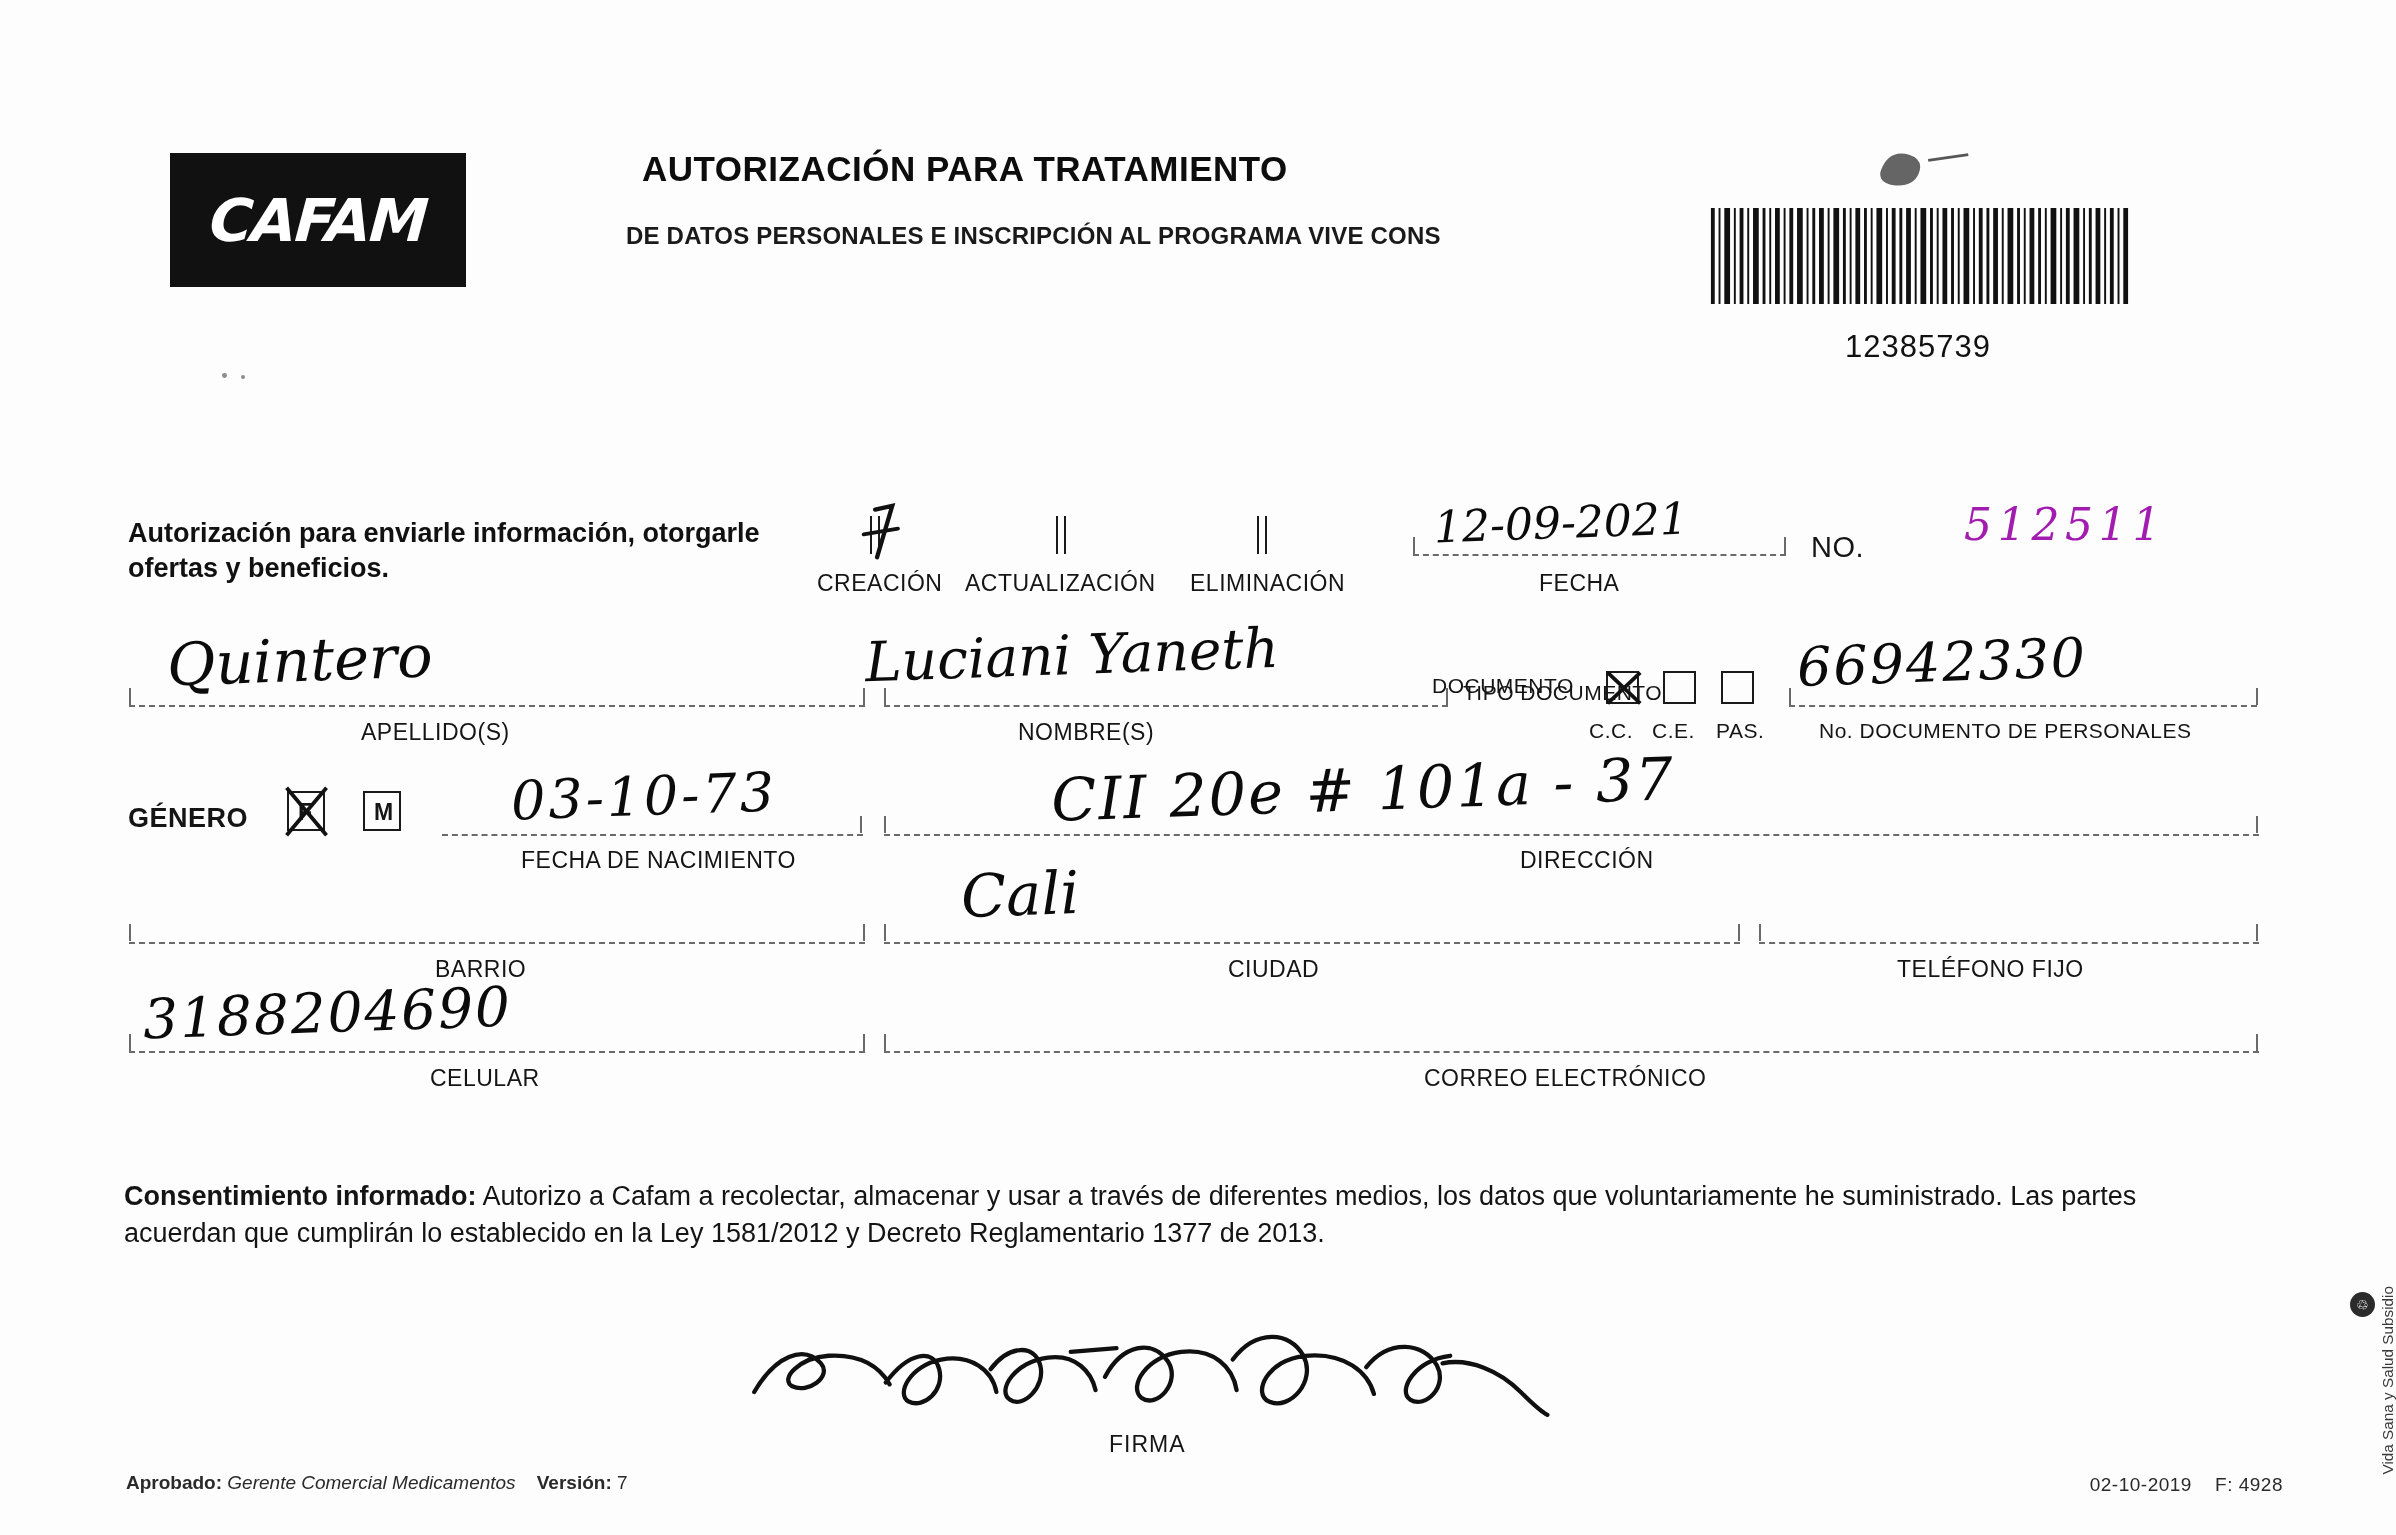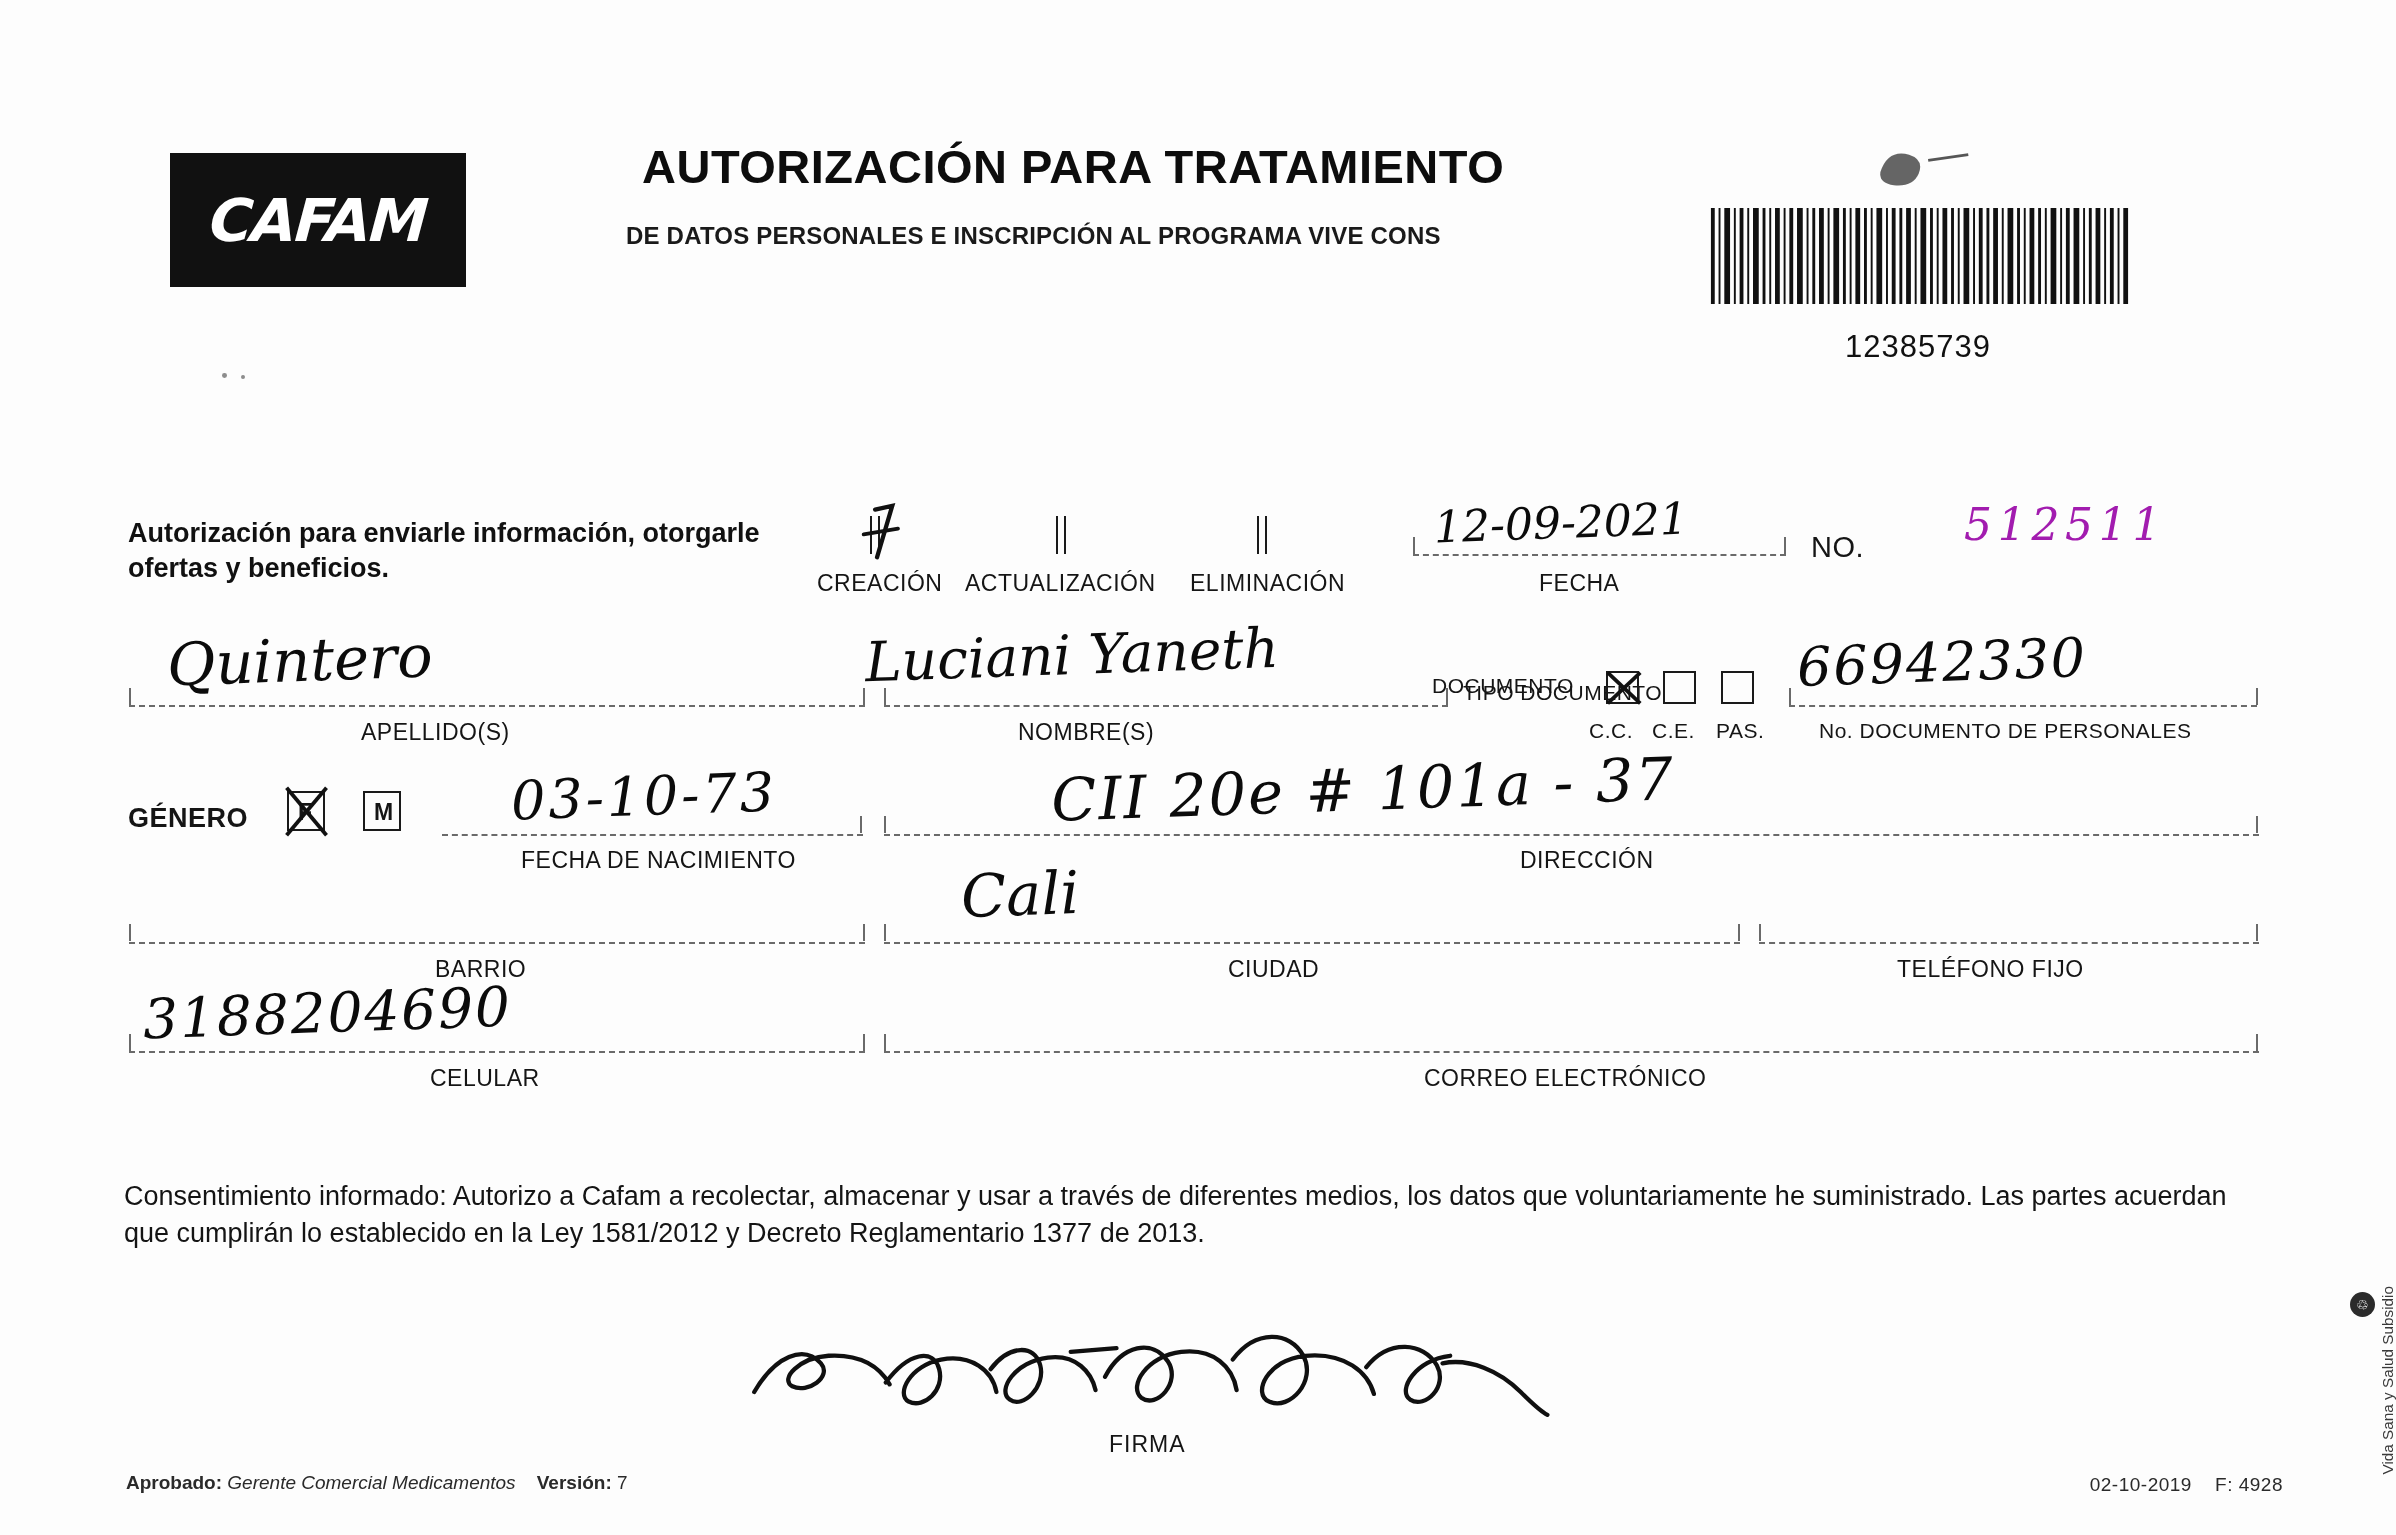--- a/index.html
+++ b/index.html
@@ -40,24 +40,24 @@
     font-weight: 700;
     font-size: 59px;
     letter-spacing: -1.9px;
     font-style: italic;
     transform: skewX(-4deg);
   }
 
   .title-main {
     position: absolute;
     left: 642px;
-    top: 139px;
+    top: 149px;
     font-family: "Liberation Sans", sans-serif;
     font-weight: 700;
-    font-size: 47px;
+    font-size: 35px;
     letter-spacing: 0.5px;
     color: #0d0d0d;
     white-space: nowrap;
   }
   .title-sub {
     position: absolute;
     left: 626px;
     top: 222px;
     font-family: "Liberation Sans", sans-serif;
     font-weight: 700;
@@ -168,21 +168,21 @@
     position: absolute;
     left: 124px;
     top: 1178px;
     width: 2127px;
     font-family: "Liberation Sans", sans-serif;
     font-size: 27px;
     line-height: 1.38;
     color: #141414;
   }
   .consent b {
-    font-weight: 400;
+    font-weight: 700;
   }
 
   .firma-caption {
     position: absolute;
     left: 1109px;
     top: 1431px;
     font-family: "Liberation Sans", sans-serif;
     font-size: 23px;
     letter-spacing: 1px;
     color: #151515;

